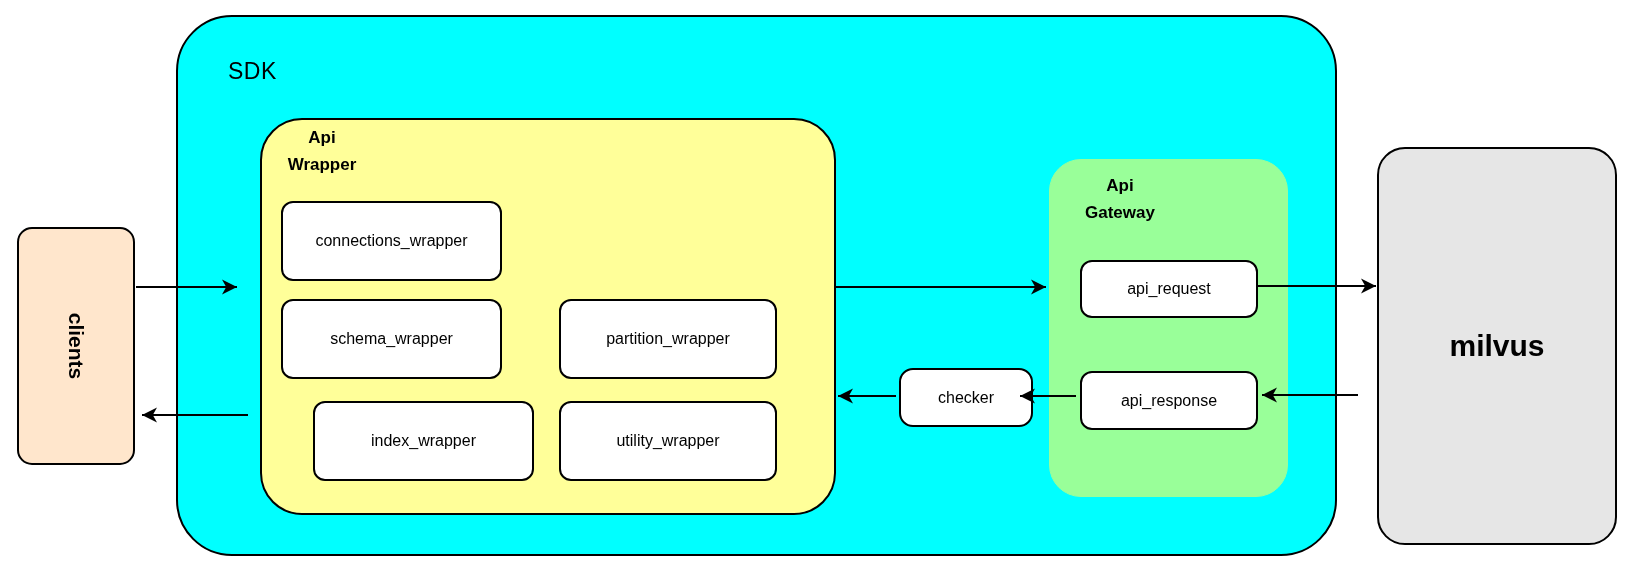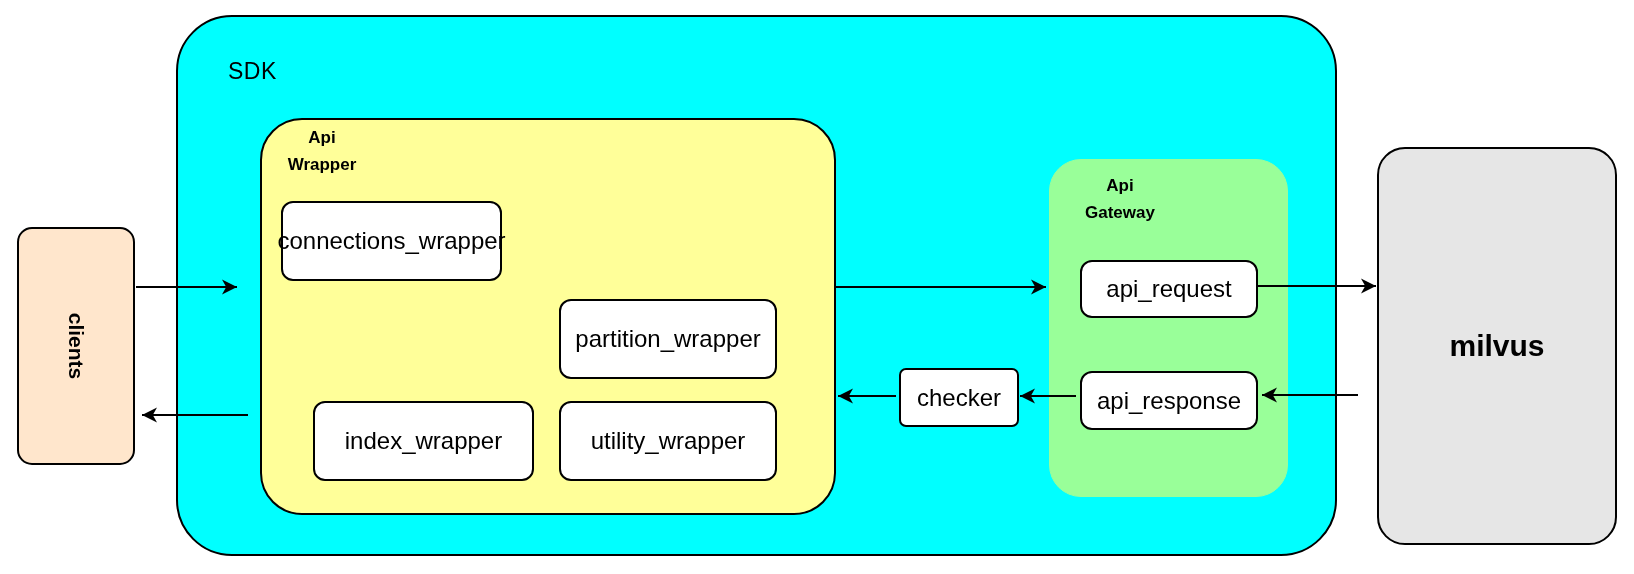--- a/index.html
+++ b/index.html
@@ -54,31 +54,31 @@
     text-align: center; white-space: nowrap;
   }
 
   
   .node {
     position: absolute; box-sizing: border-box;
     display: flex; align-items: center; justify-content: center;
     background: var(--node-fill);
     border: 2px solid var(--stroke);
     border-radius: 12px;
-    font-size: 24px;
+    font-size: 16px;
     white-space: nowrap;
   }
   .wb-connections { left: 19px;  top: 81px;  width: 221px; height: 80px; }
   .wb-collections { left: 297px; top: 81px;  width: 218px; height: 80px; }
   .wb-schema      { left: 19px;  top: 179px; width: 221px; height: 80px; }
   .wb-partition   { left: 297px; top: 179px; width: 218px; height: 80px; }
   .wb-index       { left: 19px;  top: 281px; width: 221px; height: 80px; margin-left: 32px; }
   .wb-utility     { left: 297px; top: 281px; width: 218px; height: 80px; }
 
-  .checker { left: 721px; top: 351px; width: 120px; height: 59px; border-radius: 7px; }
+  .checker { left: 721px; top: 351px; width: 134px; height: 59px; border-radius: 14px; }
   .api-request  { left: 30px; top: 100px; width: 178px; height: 58px; }
   .api-response { left: 30px; top: 211px; width: 178px; height: 59px; }
 
   .clients {
     left: 17px; top: 227px; width: 118px; height: 238px;
     background: var(--clients-fill);
     border: 2px solid var(--stroke);
     border-radius: 15px;
     display: flex; align-items: center; justify-content: center;
   }
@@ -114,20 +114,21 @@
   <div class="abs sdk">
     <span class="sdk-label">SDK</span>
 
     <div class="abs api-wrapper">
       <div class="group-label">
         <div>Api</div>
         <div>Wrapper</div>
       </div>
 
       <div class="node wb-connections">connections_wrapper</div>
+      <div class="node wb-schema">schema_wrapper</div>
       <div class="node wb-partition">partition_wrapper</div>
       <div class="node wb-index">index_wrapper</div>
       <div class="node wb-utility">utility_wrapper</div>
     </div>
 
     <div class="node checker">checker</div>
 
     <div class="abs api-gateway">
       <div class="group-label">
         <div>Api</div>

